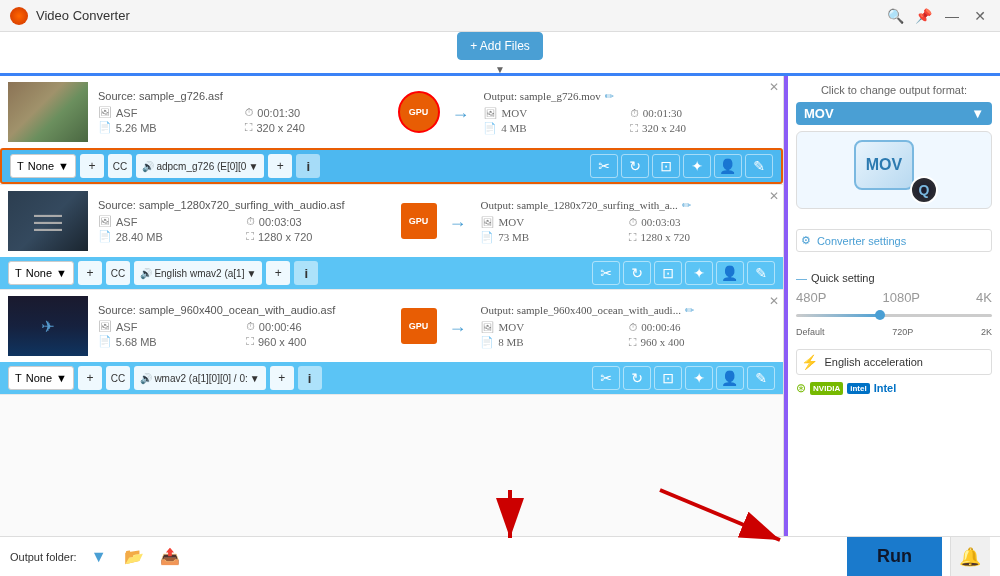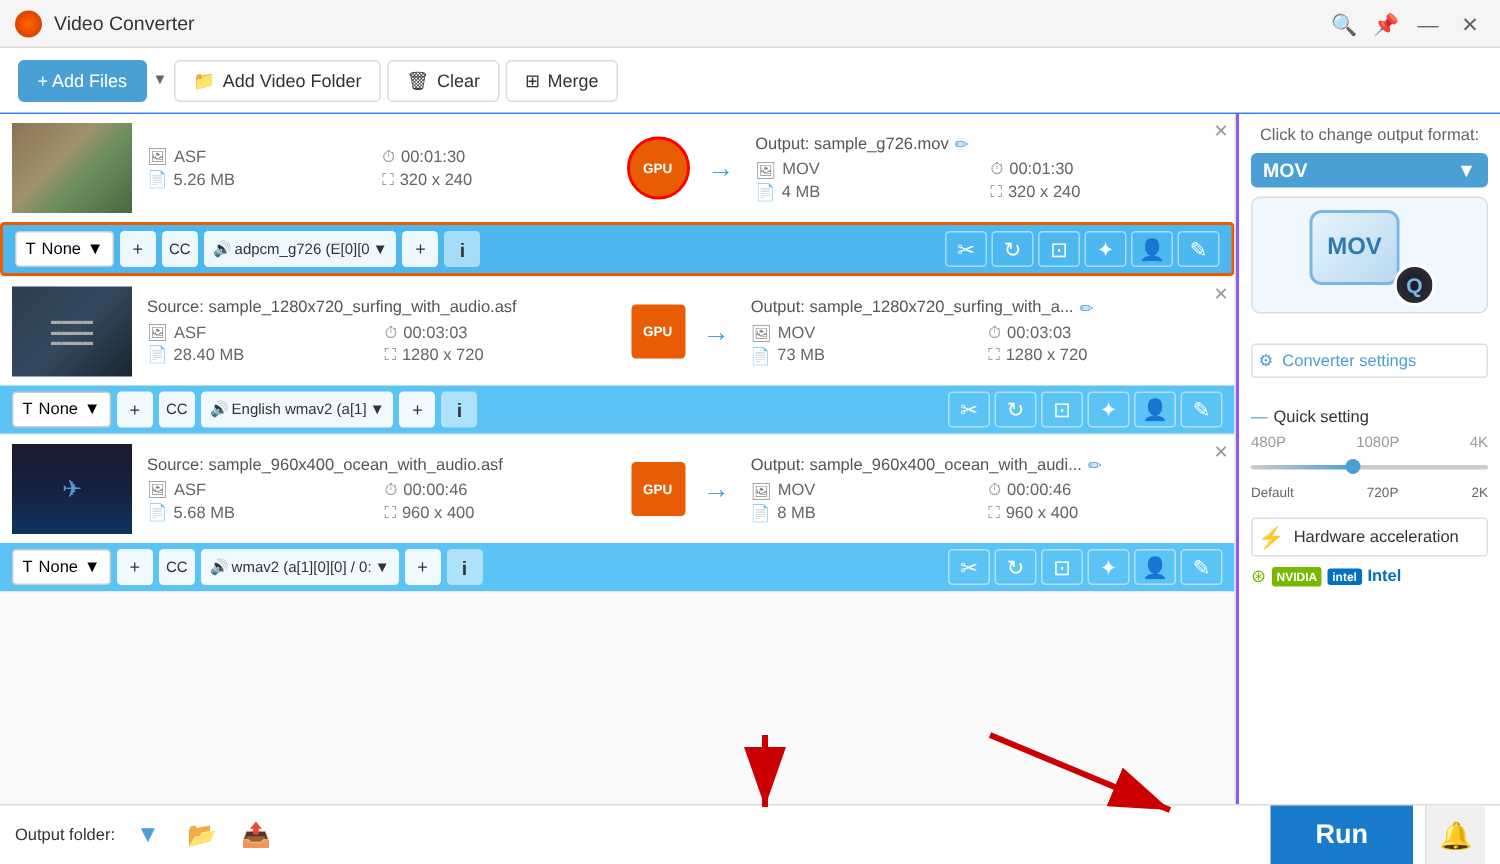--- a/index.html
+++ b/index.html
@@ -7,21 +7,21 @@
     
     
     .title-bar { background: #f5f5f5; height: 32px; display: flex; align-items: center; padding: 0 10px; border-bottom: 1px solid #ddd; justify-content: space-between; }
     .title-bar-left { display: flex; align-items: center; gap: 8px; }
     .app-icon { width: 18px; height: 18px; background: radial-gradient(circle, #ff6600, #cc3300); border-radius: 50%; }
     .title-text { font-size: 13px; color: #333; }
     .title-bar-controls { display: flex; gap: 8px; align-items: center; }
     .title-btn { width: 20px; height: 20px; display: flex; align-items: center; justify-content: center; cursor: pointer; color: #666; font-size: 14px; }
     
     
-    .toolbar { background: #fff; height: 44px; display: flex; align-items: center; padding: 0 12px; gap: 4px; border-bottom: 1px solid #3b82f6; }
+    .toolbar { background: #fff; height: 44px; display: flex; align-items: center; padding: 0 12px; gap: 4px; border-bottom: 3px solid #3b82f6; flex-direction: column; }
     .toolbar-btn { display: flex; align-items: center; gap: 5px; padding: 6px 12px; border: 1px solid #ddd; border-radius: 4px; background: #fff; cursor: pointer; font-size: 12px; color: #333; }
     .toolbar-btn.primary { background: #4a9fd4; color: #fff; border-color: #4a9fd4; }
     .dropdown-arrow { font-size: 10px; color: #666; }
     
     
     .main { display: flex; height: calc(576px - 32px - 44px - 40px); }
     
     
     .file-list { flex: 1; background: #fafafa; overflow-y: auto; border-right: 1px solid #ddd; }
     
@@ -33,63 +33,63 @@
     .thumb-2 { background: linear-gradient(135deg, #2c3e50 0%, #34495e 50%, #1a252f 100%); font-size: 8px; color: #aaa; }
     .thumb-3 { background: linear-gradient(180deg, #1a1a2e 0%, #16213e 50%, #0f3460 100%); }
     .file-info { flex: 1; padding: 0 6px; }
     .file-source { color: #555; font-size: 11px; margin-bottom: 4px; }
     .file-meta { display: grid; grid-template-columns: 1fr 1fr; gap: 2px 8px; }
     .meta-item { display: flex; align-items: center; gap: 4px; font-size: 11px; color: #666; }
     .meta-icon { font-size: 11px; color: #888; }
     .gpu-badge { background: #e85d04; color: #fff; font-size: 8px; font-weight: bold; border-radius: 3px; padding: 1px 3px; display: flex; align-items: center; justify-content: center; flex-direction: column; width: 36px; height: 36px; }
     .gpu-badge .gpu-text { font-size: 9px; font-weight: bold; }
     .arrow-sep { color: #4a9fd4; font-size: 18px; padding: 0 4px; }
-    .output-info { flex: 1; padding: 0 6px; }
+    .output-info { flex: 1; padding: 0 6px; font-family: Liberation Serif, serif; }
     .output-source { color: #555; font-size: 11px; margin-bottom: 4px; display: flex; align-items: center; gap: 4px; }
     .close-btn { position: absolute; right: 4px; top: 4px; color: #999; cursor: pointer; font-size: 12px; }
     .edit-icon { color: #4a9fd4; font-size: 11px; cursor: pointer; }
     
     
     .control-bar { background: #5bc4f5; padding: 4px 8px; display: flex; align-items: center; gap: 4px; }
     .ctrl-dropdown { background: #fff; border: 1px solid #ccc; border-radius: 3px; padding: 2px 6px; font-size: 11px; display: flex; align-items: center; gap: 4px; cursor: pointer; height: 24px; }
     .ctrl-btn { width: 24px; height: 24px; background: rgba(255,255,255,0.3); border: none; border-radius: 3px; display: flex; align-items: center; justify-content: center; cursor: pointer; color: #fff; font-size: 12px; }
     .ctrl-btn.white-bg { background: rgba(255,255,255,0.9); color: #333; }
     .ctrl-audio { background: rgba(255,255,255,0.9); border-radius: 3px; padding: 2px 6px; font-size: 10px; color: #333; display: flex; align-items: center; gap: 2px; max-width: 140px; overflow: hidden; cursor: pointer; height: 24px; }
     .ctrl-tools { display: flex; gap: 3px; margin-left: auto; }
     .ctrl-tool-btn { width: 28px; height: 24px; display: flex; align-items: center; justify-content: center; cursor: pointer; color: #fff; font-size: 14px; border-radius: 3px; }
     .ctrl-tool-btn.bordered { border: 1px solid rgba(255,255,255,0.5); }
     
     
     .highlighted-bar { background: #4db8f0; border: 2px solid #e85d04; border-radius: 2px; }
     
     
-    .right-panel { width: 176px; background: #fff; border-left: 2px solid #8b5cf6; display: flex; flex-direction: column; padding: 8px; }
+    .right-panel { width: 216px; background: #fff; border-left: 4px solid #8b5cf6; display: flex; flex-direction: column; padding: 8px; }
     .panel-section { margin-bottom: 12px; }
     .output-format-label { font-size: 11px; color: #666; text-align: center; margin-bottom: 6px; }
     .format-selector { background: #4a9fd4; color: #fff; border-radius: 4px; padding: 4px 8px; font-size: 13px; font-weight: bold; display: flex; align-items: center; justify-content: space-between; cursor: pointer; margin-bottom: 6px; }
     .format-icon-area { background: #f0f8ff; border: 1px solid #ddd; border-radius: 6px; padding: 8px; display: flex; align-items: center; justify-content: center; margin-bottom: 8px; }
     .mov-icon { position: relative; width: 80px; height: 60px; }
     .mov-box { background: linear-gradient(135deg, #e8f4fd, #b8d9f0); border: 2px solid #7ab8e0; border-radius: 8px; width: 60px; height: 50px; display: flex; align-items: center; justify-content: center; font-size: 16px; font-weight: bold; color: #2c7ab0; }
     .mov-qicon { position: absolute; bottom: -4px; right: -4px; width: 28px; height: 28px; background: radial-gradient(circle, #1a1a2e, #333); border-radius: 50%; display: flex; align-items: center; justify-content: center; color: #7ab8e0; font-size: 14px; font-weight: bold; border: 2px solid #fff; }
     .param-settings { display: flex; align-items: center; gap: 6px; font-size: 11px; color: #4a9fd4; cursor: pointer; margin-bottom: 8px; padding: 4px; border: 1px solid #ddd; border-radius: 3px; }
     .quick-setting-label { font-size: 11px; color: #333; margin-bottom: 6px; display: flex; align-items: center; gap: 4px; }
-    .quality-labels { display: flex; justify-content: space-between; font-size: 10px; color: #999; }
+    .quality-labels { display: flex; justify-content: space-between; font-size: 13px; color: #999; }
     .quality-marks { display: flex; justify-content: space-between; font-size: 9px; color: #666; margin-top: 2px; }
     .hw-accel { display: flex; align-items: center; gap: 6px; font-size: 11px; color: #333; margin-bottom: 6px; padding: 4px; border: 1px solid #ddd; border-radius: 3px; }
     .hw-icon { font-size: 14px; }
     .nvidia-intel { display: flex; gap: 4px; align-items: center; }
     .nvidia-badge { background: #76b900; color: #fff; font-size: 8px; padding: 2px 3px; border-radius: 2px; font-weight: bold; }
     .intel-badge { background: #0071c5; color: #fff; font-size: 8px; padding: 1px 3px; border-radius: 2px; font-weight: bold; }
     
     
     .bottom-bar { height: 40px; background: #fff; border-top: 1px solid #ddd; display: flex; align-items: center; padding: 0 10px; gap: 8px; }
     .output-folder-label { font-size: 11px; color: #333; white-space: nowrap; }
     .output-path { flex: 1; border: 1px solid #ddd; border-radius: 3px; padding: 3px 6px; font-size: 11px; color: #333; background: #fff; }
     .bottom-btn { width: 28px; height: 28px; display: flex; align-items: center; justify-content: center; cursor: pointer; color: #4a9fd4; font-size: 16px; }
-    .run-btn { background: #1a7acc; color: #ffffff; font-size: 18px; font-weight: bold; padding: 0 30px; height: 40px; border: none; cursor: pointer; display: flex; align-items: center; justify-content: center; margin-left: auto; }
+    .run-btn { background: #1a7acc; color: #0f172a; font-size: 18px; font-weight: bold; padding: 0 30px; height: 40px; border: none; cursor: pointer; display: flex; align-items: center; justify-content: center; margin-left: auto; }
     .bell-btn { width: 40px; height: 40px; background: #f0f0f0; display: flex; align-items: center; justify-content: center; cursor: pointer; font-size: 18px; color: #666; border-left: 1px solid #ddd; }
     
     .slider-container { position: relative; width: 100%; height: 20px; display: flex; align-items: center; }
     .slider-track { width: 100%; height: 3px; background: linear-gradient(to right, #ccc 0%, #4a9fd4 45%, #ccc 45%); border-radius: 2px; }
     .slider-thumb { position: absolute; left: 43%; width: 10px; height: 10px; background: #4a9fd4; border-radius: 50%; transform: translateX(-50%); }
     
     .file-row-container { position: relative; }
   </style>
 </head>
 <body>
@@ -125,20 +125,21 @@
 </div>
 
 <div class="main">
 
   <div class="file-list">
 
     <div class="file-item">
       <div class="file-row file-row-container">
         <div class="file-thumbnail thumb-1"></div>
         <div class="file-info">
+          <div class="file-source">Source: sample_g726.asf</div>
           <div class="file-meta">
             <div class="meta-item">
               <span class="meta-icon">🖼</span>
               <span>ASF</span>
             </div>
             <div class="meta-item">
               <span class="meta-icon">⏱</span>
               <span>00:01:30</span>
             </div>
             <div class="meta-item">
@@ -422,21 +423,21 @@
       <div class="quality-marks">
         <span>Default</span>
         <span>720P</span>
         <span>2K</span>
       </div>
     </div>
 
     <div class="panel-section">
       <div class="hw-accel">
         <span class="hw-icon">⚡</span>
-        <span>Hardware acceleration</span>
+        <span>English acceleration</span>
       </div>
       <div class="nvidia-intel">
         <span style="color:#76b900; font-size:12px;">⊛</span>
         <span class="nvidia-badge">NVIDIA</span>
         <span class="intel-badge" style="background:#0071c5;">intel</span>
         <span style="font-size:11px; color:#0071c5; font-weight:bold;">Intel</span>
       </div>
     </div>
   </div>
 

